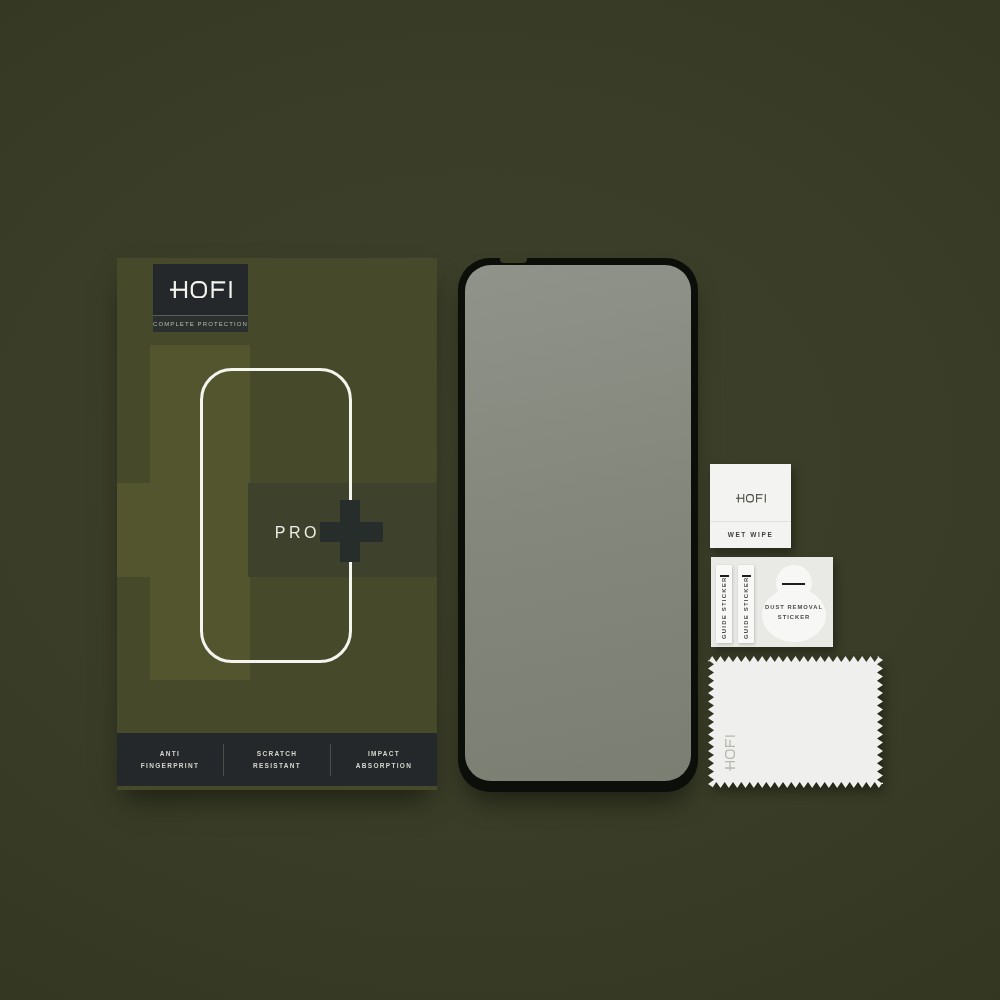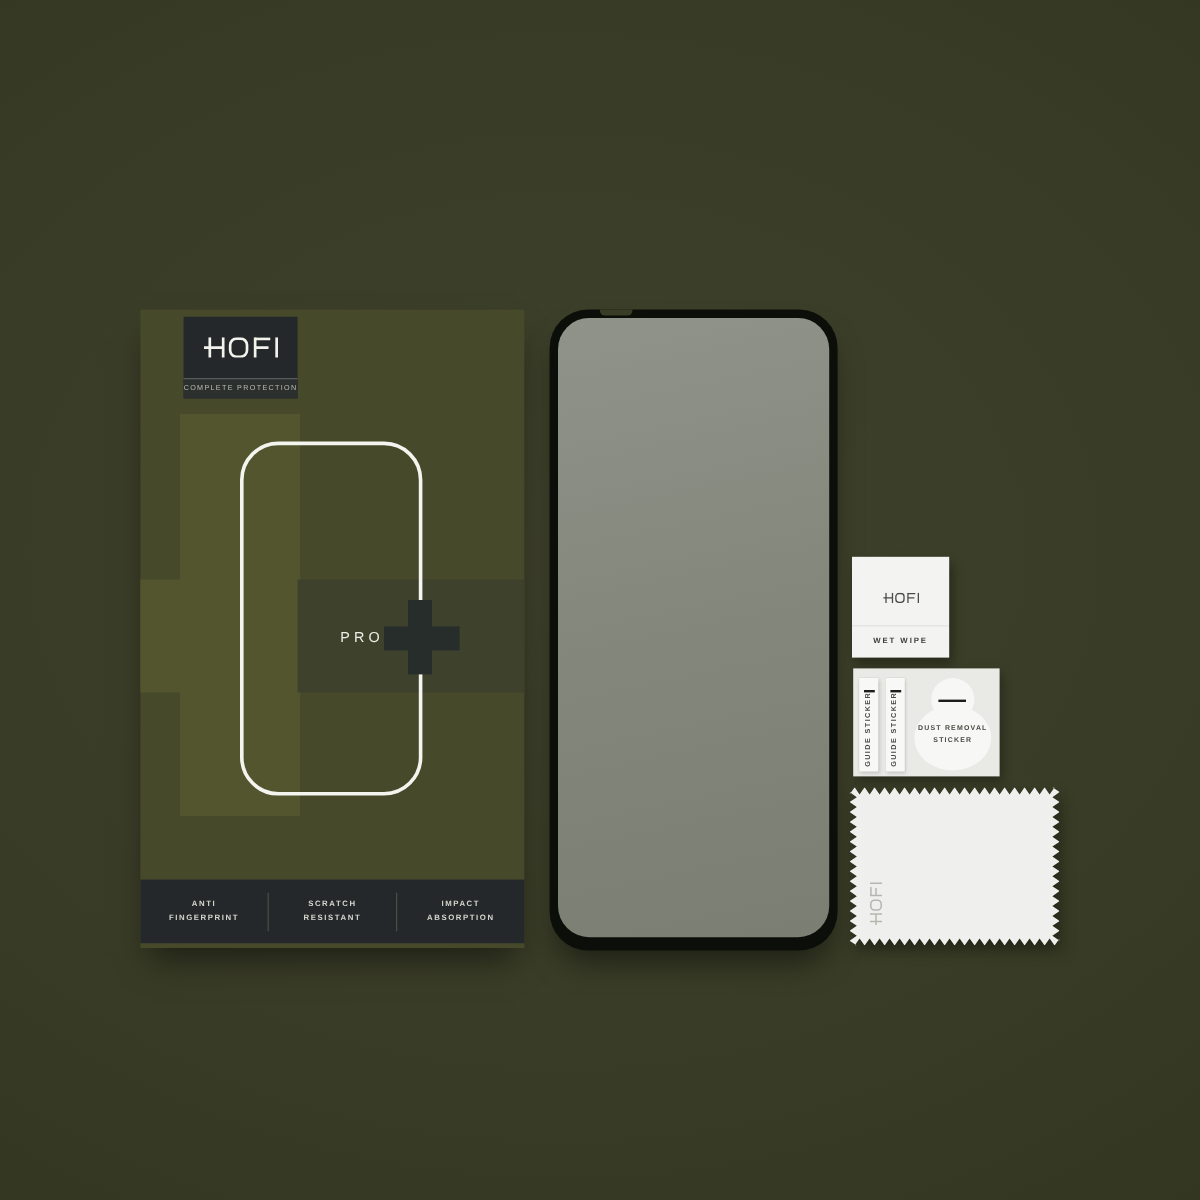--- a/index.html
+++ b/index.html
@@ -27,21 +27,21 @@
     height:16px;border-top:1px solid rgba(255,255,255,.22);background:#2b2f2e;
     color:#b9bcb2;font-size:6px;letter-spacing:1.1px;display:flex;align-items:center;justify-content:center;
     white-space:nowrap;
   }
   .phone-outline{
     position:absolute;left:83px;top:110px;width:152px;height:295px;box-sizing:border-box;
     border:3px solid #f5f5ef;border-radius:32px;z-index:2;
   }
   .pro-label{
     position:absolute;left:143px;top:266px;width:60px;text-align:right;z-index:3;
-    color:#eceee4;font-size:12px;letter-spacing:3.5px;
+    color:#eceee4;font-size:16px;letter-spacing:3.5px;
   }
   .plus{position:absolute;left:0;top:0;z-index:3;}
   .plus .pv{position:absolute;left:223px;top:242px;width:20px;height:62px;background:#272d2a;}
   .plus .ph{position:absolute;left:203px;top:264px;width:63px;height:20px;background:#272d2a;}
   .features{
     position:absolute;left:0;top:475px;width:320px;height:53px;background:#24282b;z-index:4;
     display:flex;align-items:center;
   }
   .feature-col{flex:1;text-align:center;color:#d4d6cc;font-size:6.5px;font-weight:700;letter-spacing:1.3px;line-height:1.8;white-space:nowrap;}
   .feature-sep{width:1px;height:32px;background:#4a4e47;}

